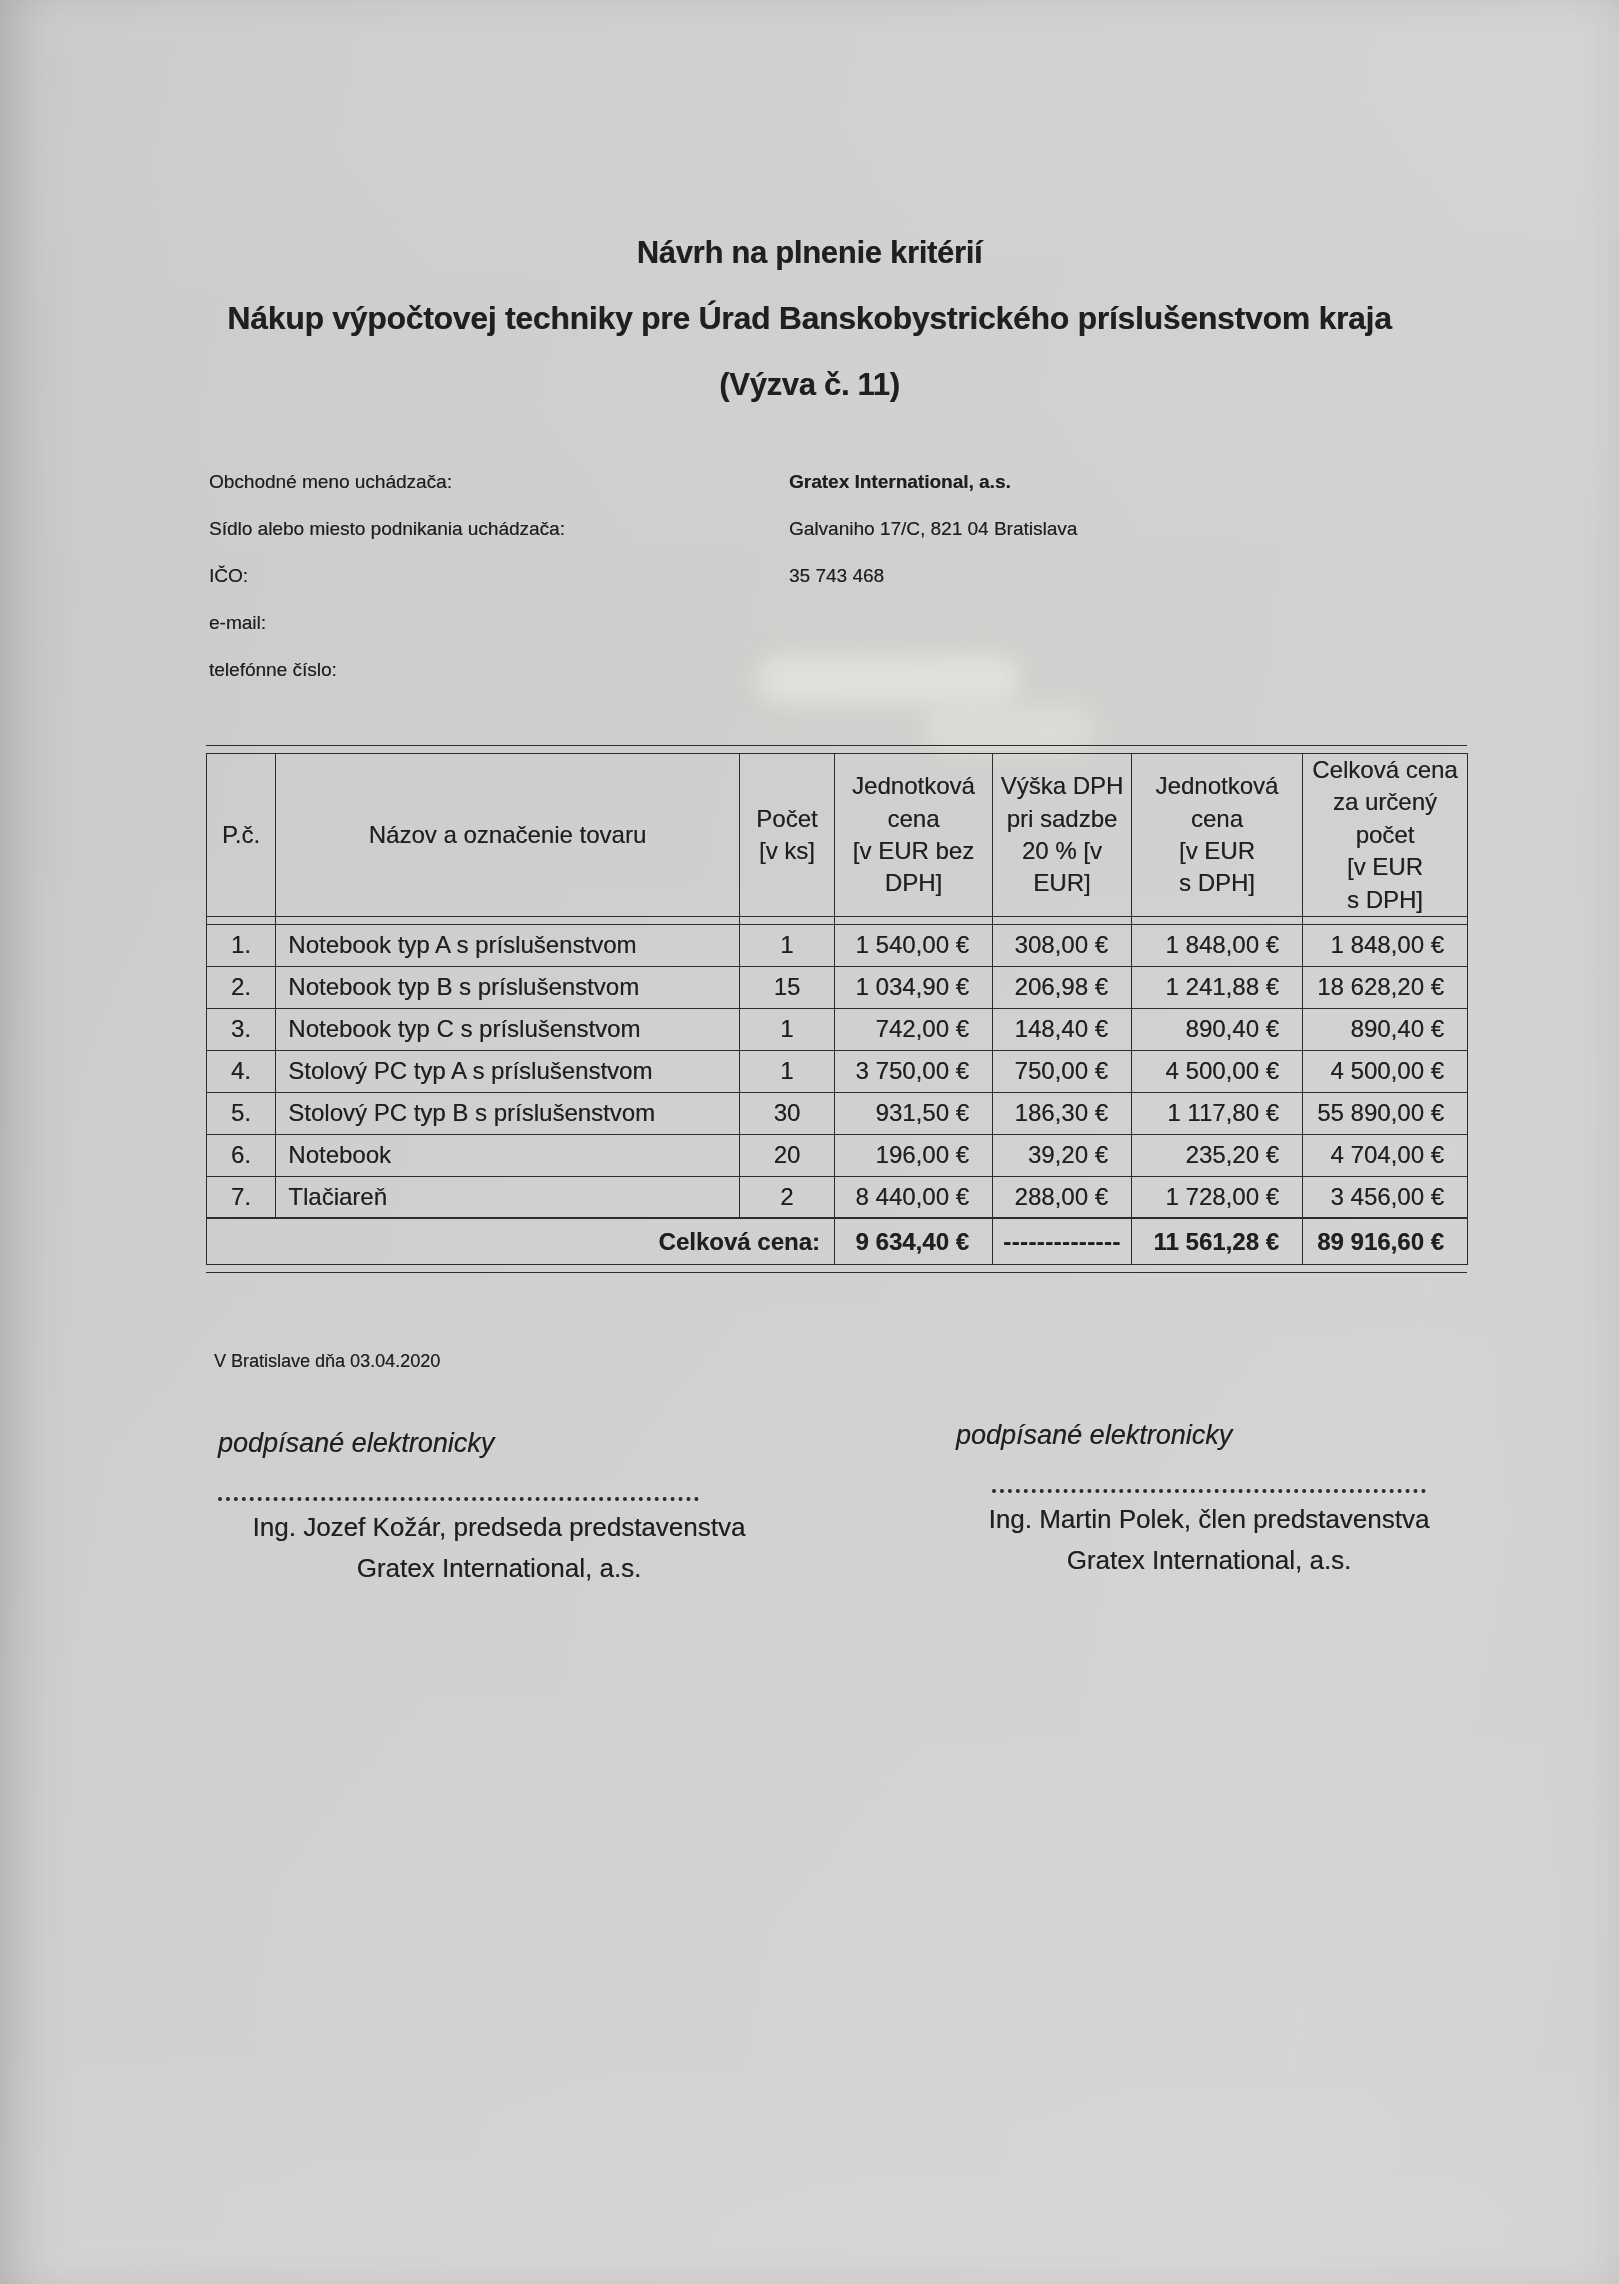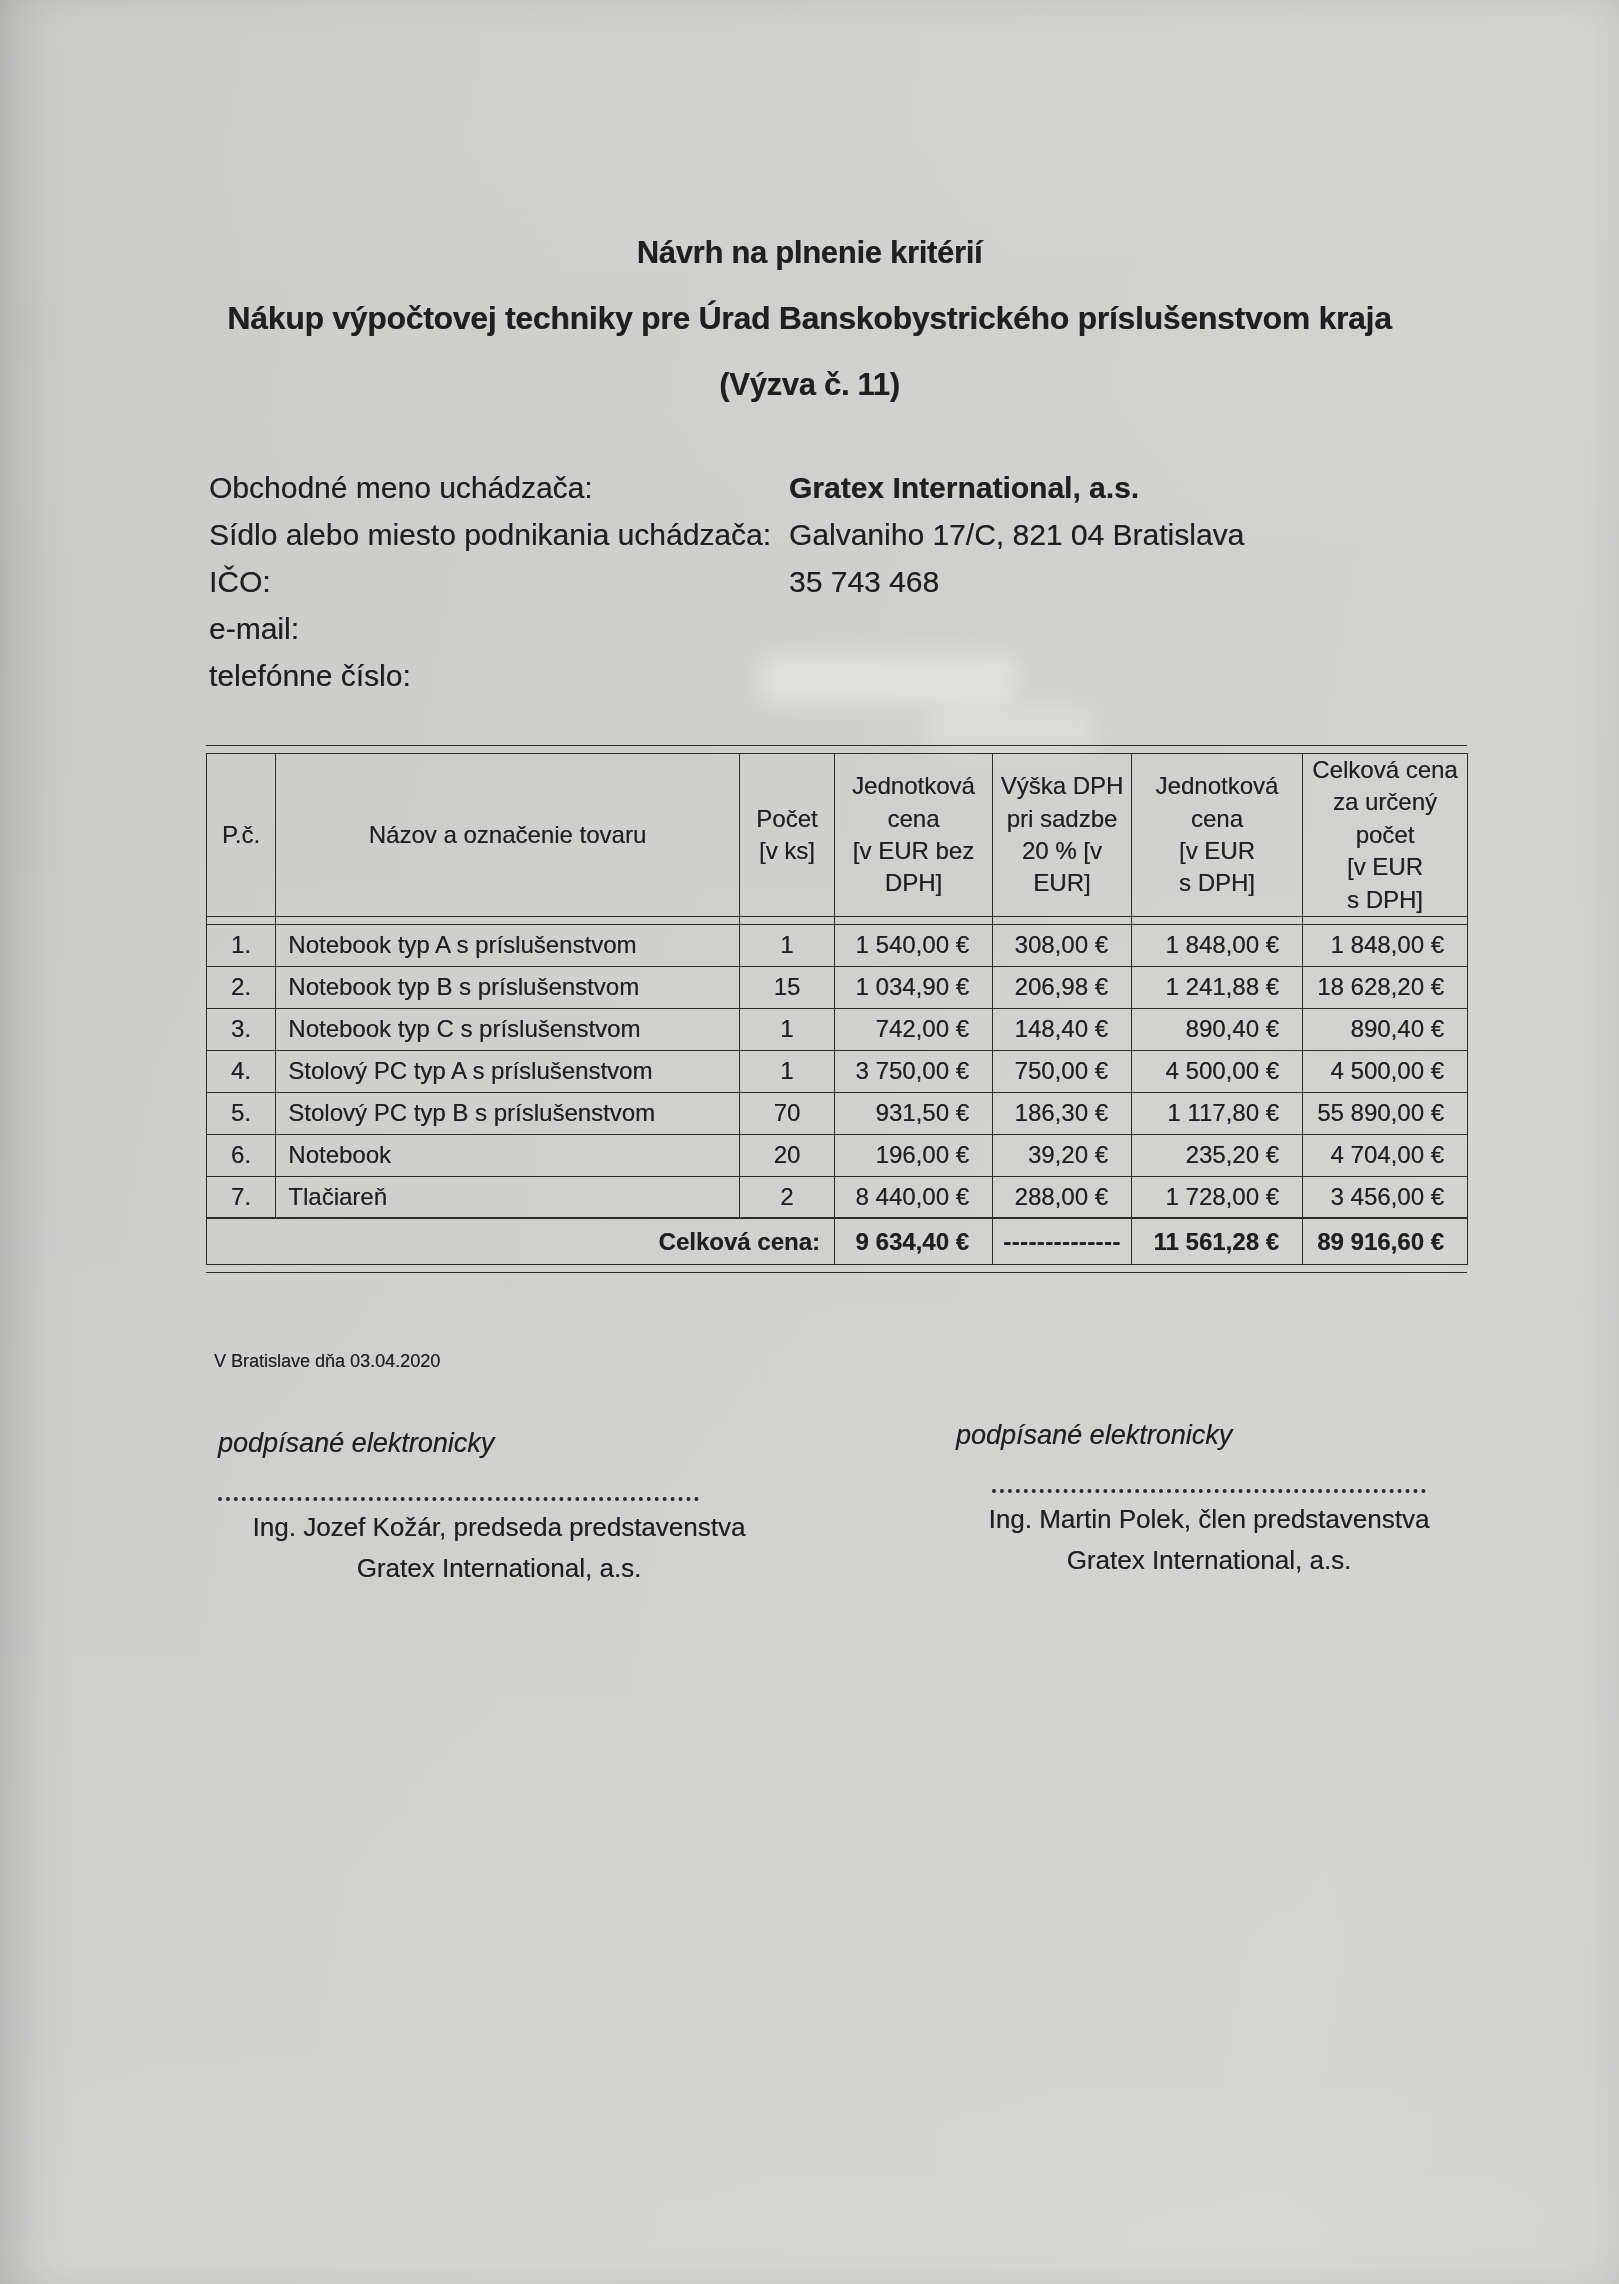--- a/index.html
+++ b/index.html
@@ -18,21 +18,21 @@
       linear-gradient(100deg, #c9c9c7 0%, #cdcdcb 18%, #d0d0ce 55%, #d2d2d0 82%, #cfcfcd 100%);
     box-shadow: inset 40px 0 61px -35px rgba(90,90,88,0.35), inset -22px 0 53px -35px rgba(90,90,88,0.2);
     text-shadow: 0.3px 0.2px 0.4px rgba(25,25,25,0.55);
   }
   
   .t-line{position:absolute;left:0;width:100%;text-align:center;font-weight:bold;letter-spacing:-0.3px;}
   .t1{top:235px;font-size:31px;}
   .t2{top:300px;font-size:32px;}
   .t3{top:367px;font-size:31px;}
   
-  .info{position:absolute;top:471px;left:209px;font-size:30px;}
+  .info{position:absolute;top:471px;left:209px;font-size:19px;}
   .info-row{height:47px;display:flex;align-items:flex-start;}
   .info-label{display:inline-block;width:580px;}
   .info-value{display:inline-block;}
   .info-row.v-bold .info-value{font-weight:bold;}
   
   .smudge{position:absolute;background:rgba(236,236,234,0.55);filter:blur(10.5px);border-radius:24.6px;}
   .smudge.s1{left:757px;top:654px;width:264px;height:51px;}
   .smudge.s2{left:924px;top:705px;width:171px;height:48px;opacity:.7;}
   
   .table-wrap{
@@ -185,21 +185,21 @@
           <td class="c-name">Stolový PC typ A s príslušenstvom</td>
           <td class="c-qty">1</td>
           <td class="c-money">3 750,00 €</td>
           <td class="c-money">750,00 €</td>
           <td class="c-money">4 500,00 €</td>
           <td class="c-money">4 500,00 €</td>
         </tr>
         <tr>
           <td class="c-num">5.</td>
           <td class="c-name">Stolový PC typ B s príslušenstvom</td>
-          <td class="c-qty">70</td>
+          <td class="c-qty">30</td>
           <td class="c-money">931,50 €</td>
           <td class="c-money">186,30 €</td>
           <td class="c-money">1 117,80 €</td>
           <td class="c-money">55 890,00 €</td>
         </tr>
         <tr>
           <td class="c-num">6.</td>
           <td class="c-name">Notebook</td>
           <td class="c-qty">20</td>
           <td class="c-money">196,00 €</td>

